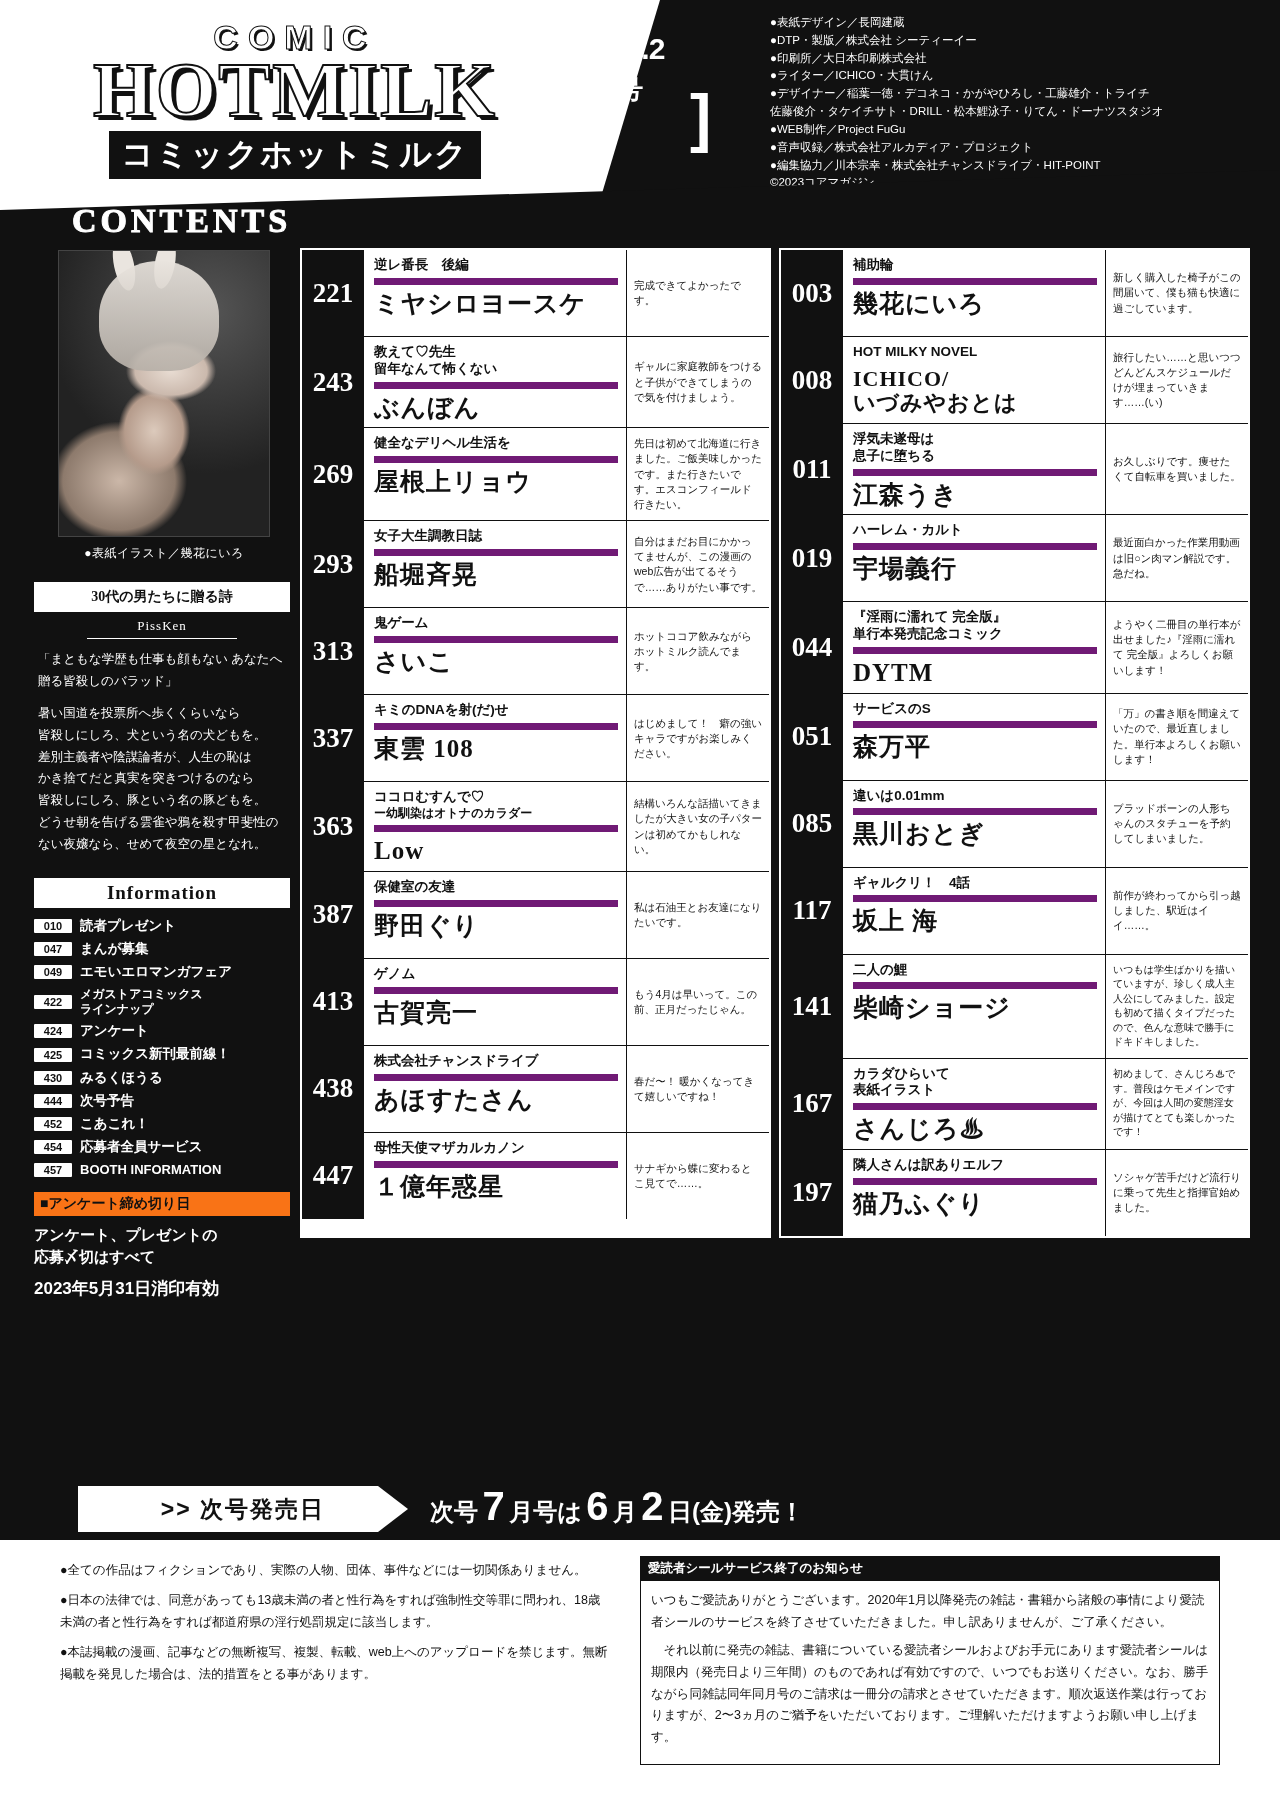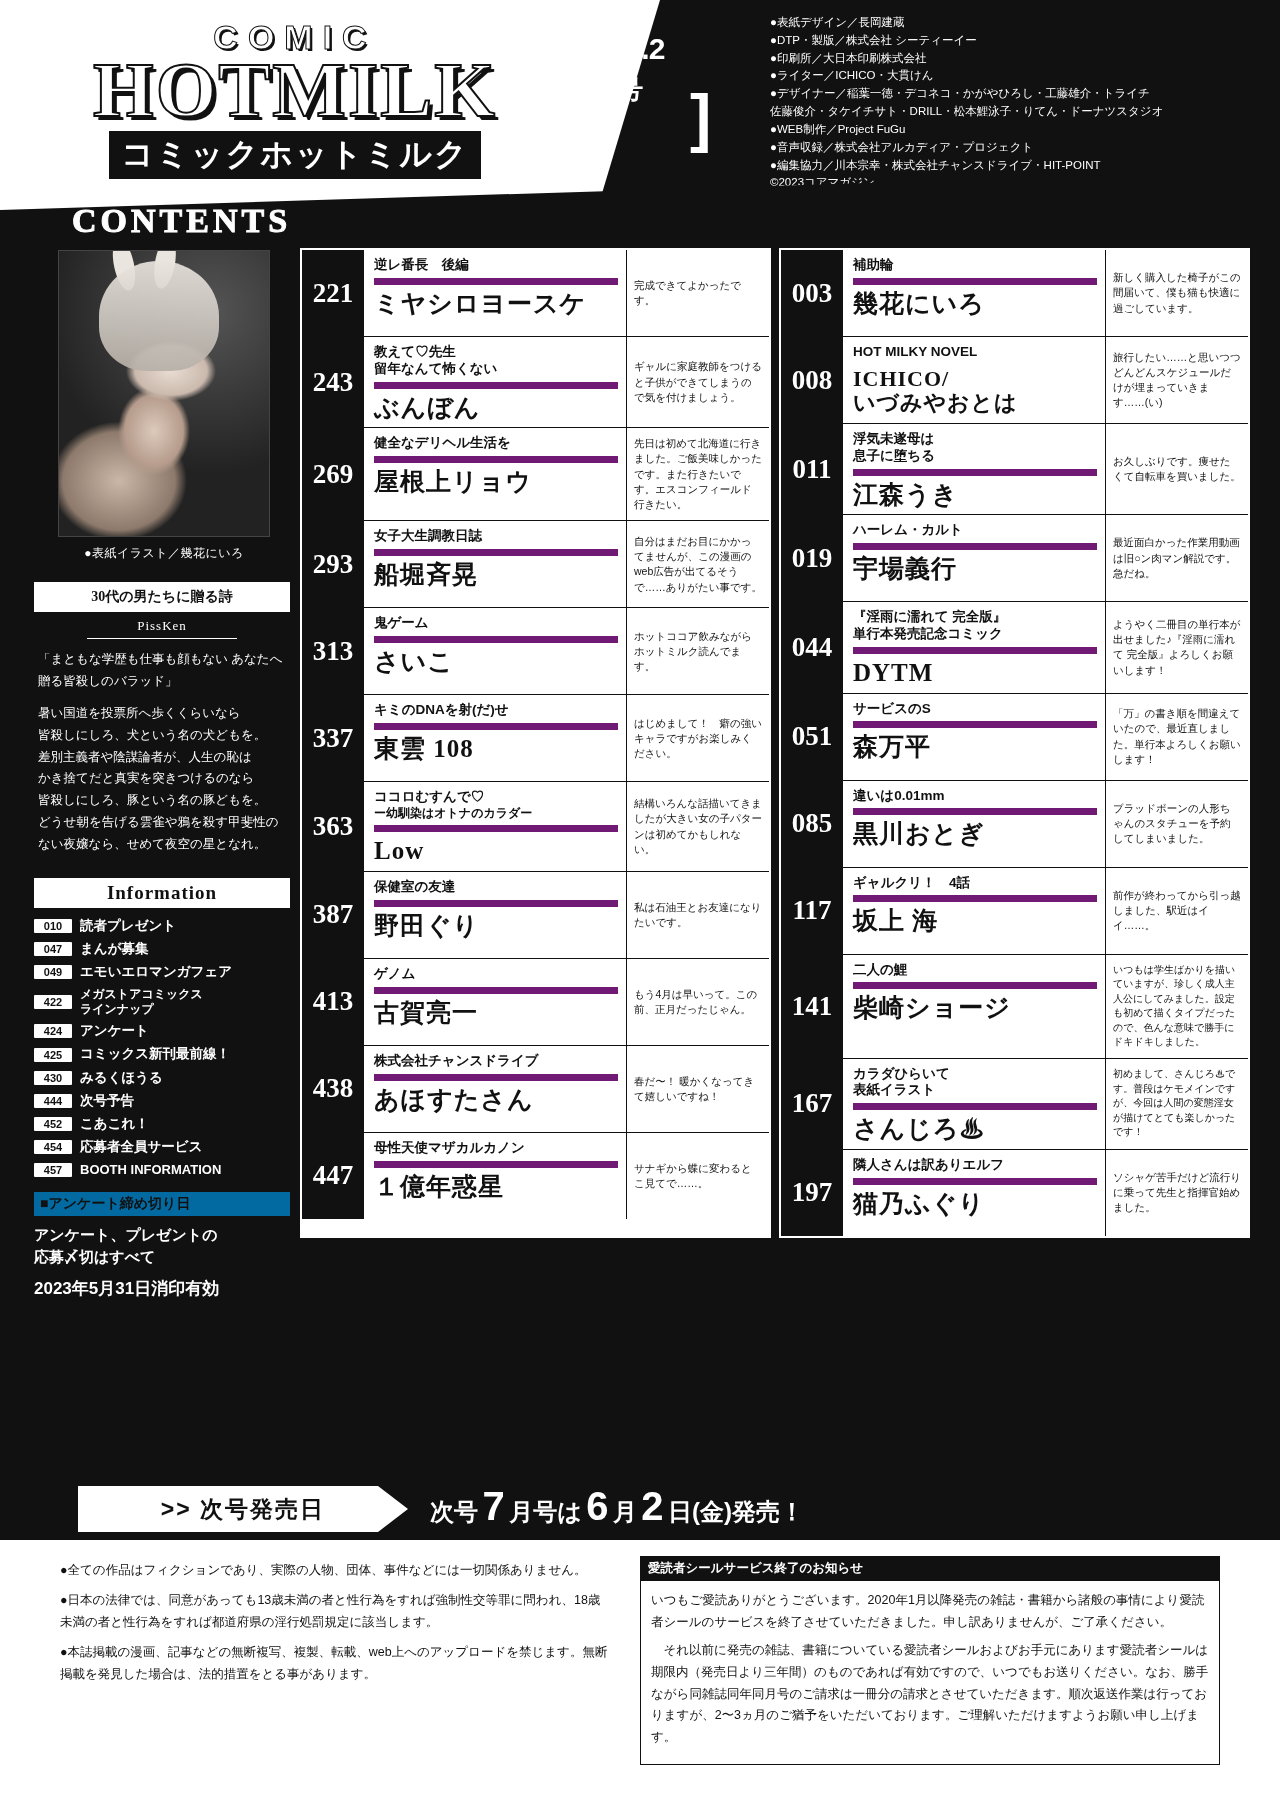--- a/index.html
+++ b/index.html
@@ -57,21 +57,21 @@
   .poem-body{color:#fff;font-size:12.5px;line-height:1.75;padding:0 4px;font-family:"Liberation Serif",serif;}
   .poem-body .q{display:block;margin-bottom:10px;}
 
   .info-head{margin-top:22px;background:#fff;color:#111;text-align:center;font-weight:bold;font-size:19px;
      padding:4px 0;font-family:"Liberation Serif",serif;letter-spacing:1px;width:256px;}
   .info-list{margin-top:10px;width:256px;}
   .info-row{display:flex;align-items:center;margin-bottom:7px;color:#fff;font-size:13.5px;font-weight:bold;}
   .info-num{background:#fff;color:#111;font-size:11px;font-weight:bold;padding:1px 6px;margin-right:8px;
      min-width:26px;text-align:center;border-radius:1px;}
   .info-lbl{line-height:1.2;}
-  .deadline-head{margin-top:14px;background:#0369a1;color:#111;font-weight:bold;font-size:14px;padding:3px 6px;
+  .deadline-head{margin-top:14px;background:#f97316;color:#111;font-weight:bold;font-size:14px;padding:3px 6px;
      width:244px;}
   .deadline-body{color:#fff;font-size:15px;font-weight:bold;line-height:1.45;margin-top:8px;}
   .deadline-date{color:#fff;font-size:17px;font-weight:bold;margin-top:10px;}
 
   
   .toc{position:absolute;left:300px;top:10px;width:950px;display:flex;gap:8px;}
   .toc-col{width:471px;background:#fff;border:2px solid #fff;}
   .toc-row{display:flex;border-bottom:1px solid #111;min-height:86px;background:#fff;}
   .toc-row:last-child{border-bottom:none;}
   .tnum{width:62px;background:#111;color:#fff;font-family:"Liberation Serif",serif;font-weight:bold;

